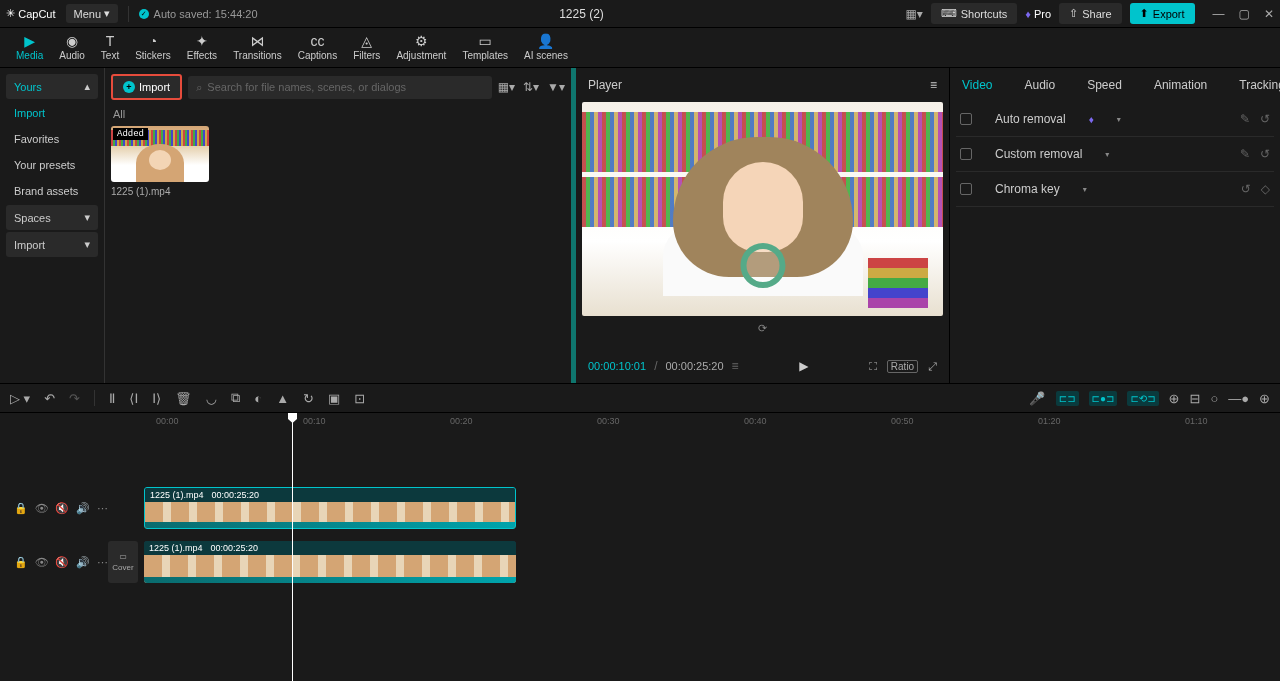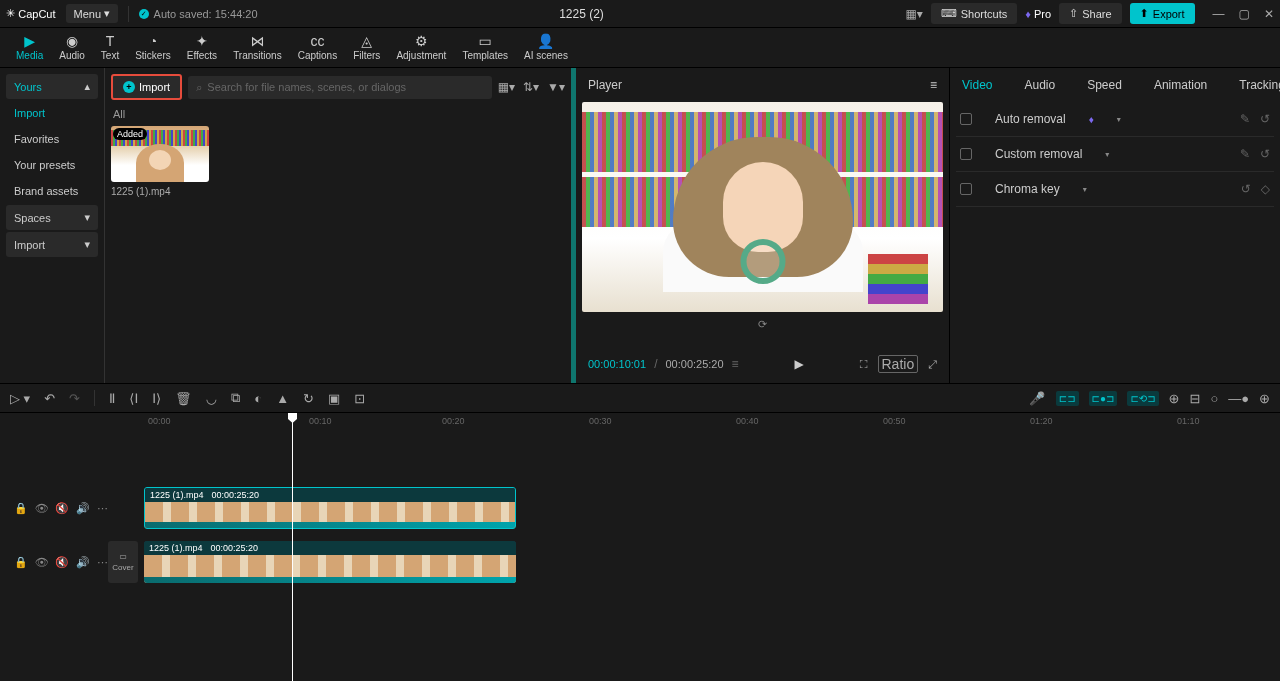--- a/index.html
+++ b/index.html
@@ -30,58 +30,58 @@
 .import-btn { background: #2a2a2a; border: 2px solid #e74c3c; padding: 5px 10px; border-radius: 3px; color: #fff; font-size: 11px; display:flex; align-items:center; gap:4px;}
 .import-plus { width:12px; height:12px; background:#00c4cc; border-radius:50%; display:flex; align-items:center; justify-content:center; color:#000; font-size:9px; font-weight:bold;}
 .search-box { flex:1; background:#2a2a2a; border-radius:3px; padding:5px 8px; color:#666; font-size:11px; display:flex; align-items:center; gap:5px;}
 .header-icons { display:flex; gap:8px; color:#aaa; font-size:12px;}
 .all-label { color:#999; font-size:11px; margin-bottom:6px; padding-left:2px;}
 .thumb-container { width: 98px; }
 .thumb { width:98px; height:56px; background: linear-gradient(to bottom, #d4a574 0%, #e8d5b7 40%, #fff 70%); border-radius:3px; position:relative; overflow:hidden;}
 .thumb-books { position:absolute; top:4px; left:0; right:0; height:16px; background: repeating-linear-gradient(90deg, #c44 0 2px, #4a4 2px 4px, #44c 4px 6px, #ca4 6px 8px);}
 .thumb-person { position:absolute; bottom:0; left:25px; width:48px; height:38px; background:#d4a574; border-radius:50% 50% 0 0;}
 .thumb-face { position:absolute; bottom:12px; left:38px; width:22px; height:20px; background:#f3d5b5; border-radius:50%;}
-.added-badge { position:absolute; top:2px; left:2px; background:#000; color:#fff; font-size:9px; padding:1px 4px; border-radius:6px;}
+.added-badge { position:absolute; top:2px; left:2px; background:#000; color:#fff; font-size:9px; padding:1px 4px; border-radius:0;font-family:Liberation Mono, monospace;}
 .thumb-name { color:#aaa; font-size:10px; margin-top:4px;}
 .player-panel { flex: 1; background:#1a1a1a; padding:6px; border-right:1px solid #000; display:flex; flex-direction:column;}
 .player-header { display:flex; justify-content:space-between; align-items:center; padding:4px 6px; color:#ccc; font-size:12px;}
 .player-video { flex:1; margin:6px 0; background: linear-gradient(to bottom, #f5f0e8 0%, #fff 65%, #e8e0d0 100%); border-radius:2px; position:relative; overflow:hidden;}
 .shelf { position:absolute; top:10px; left:0; right:0; height:60px; background: repeating-linear-gradient(90deg, #b33 0 4px, #3a3 4px 8px, #36b 8px 12px, #ca5 12px 16px, #a3a 16px 20px); opacity:0.85;}
 .shelf2 { top:75px; height:50px;}
 .girl-hair { position:absolute; top:35px; left:50%; transform:translateX(-50%); width:180px; height:140px; background:#a0845c; border-radius:90px 90px 60px 60px;}
 .girl-face { position:absolute; top:60px; left:50%; transform:translateX(-50%); width:80px; height:90px; background:#f5d5b8; border-radius:40px 40px 35px 35px;}
 .girl-shirt { position:absolute; bottom:20px; left:50%; transform:translateX(-50%); width:200px; height:70px; background:#fafafa; border-radius:30px 30px 0 0;}
 .book-stack { position:absolute; bottom:8px; right:15px; width:60px; height:50px; background: linear-gradient(#c44 0 20%, #ca4 20% 40%, #4a4 40% 60%, #44c 60% 80%, #a4a 80% 100%);}
 .magnify { position:absolute; bottom:28px; left:50%; transform:translateX(-50%); width:45px; height:45px; border:6px solid #5a8; border-radius:50%; background:rgba(255,255,255,0.2);}
 .player-controls { display:flex; align-items:center; padding:4px 6px; gap:8px; margin-top:20px;}
 .time-current { color:#00c4cc; font-size:11px;}
 .time-sep { color:#666;}
 .time-total { color:#aaa; font-size:11px;}
 .play-btn { flex:1; text-align:center; color:#ccc; font-size:12px;}
 .pc-icons { display:flex; gap:10px; color:#aaa; font-size:11px; align-items:center;}
-.ratio-badge { border:1px solid #666; padding:0 3px; font-size:14px; border-radius:2px;}
+.ratio-badge { border:1px solid #666; padding:0 3px; font-size:10px; border-radius:2px;}
 .right-panel { width: 330px; background:#1a1a1a; padding:6px;}
 .rp-tabs { display:flex; gap:32px; padding:4px 6px 10px; font-size:12px;}
 .rp-tab { color:#ccc; cursor:pointer;}
 .rp-tab.active { color:#00c4cc;}
 .rp-subtabs { display:flex; background:#0f0f0f; border-radius:4px; padding:2px; margin-bottom:10px;}
 .rp-subtab { flex:1; text-align:center; padding:5px; font-size:11px; color:#ccc; border-radius:3px; cursor:pointer;}
 .rp-subtab.active { background:#2f2f2f;}
 .rp-section { display:flex; align-items:center; justify-content:space-between; padding:10px 4px; border-bottom:1px solid #2a2a2a; font-size:12px;}
 .rp-chk { display:flex; align-items:center; gap:23px;}
 .chk { width:12px; height:12px; border:1px solid #666; border-radius:2px;}
 .gem { color:#7b68ee; font-size:10px;}
 .rp-icons { display:flex; gap:10px; color:#666; font-size:12px;}
 .timeline-toolbar { height:30px; background:#1a1a1a; display:flex; align-items:center; padding:0 10px; gap:14px; border-top:1px solid #000; border-bottom:1px solid #000;}
 .tl-tool { color:#aaa; font-size:13px; cursor:pointer;}
 .tl-spacer { flex:1;}
 .tl-right { display:flex; gap:10px; align-items:center;}
 .tl-blue { color:#00c4cc; background:#0a3a3d; padding:2px 3px; border-radius:2px; font-size:10px;}
 .timeline { height:268px; background:#1a1a1a; position:relative; overflow:hidden;}
-.ruler { height:20px; display:flex; position:relative; padding-left:110px;}
+.ruler { height:20px; display:flex; position:relative; padding-left:110px;margin-left:8px;}
 .ruler-mark { position:absolute; color:#666; font-size:9px; top:3px;}
 .playhead { position:absolute; top:0; bottom:0; left:292px; width:1px; background:#fff; z-index:10;}
 .playhead::before { content:''; position:absolute; top:0; left:-4px; width:9px; height:10px; background:#fff; clip-path: polygon(0 0, 100% 0, 100% 60%, 50% 100%, 0 60%);}
 .track-area { padding-top:50px;}
 .track { display:flex; align-items:center; height:50px; margin-bottom:4px;}
 .track-controls { width:106px; display:flex; gap:7px; padding-left:14px; color:#888; font-size:11px;}
 .clip { height:42px; border:1px solid #00c4cc; border-radius:3px; overflow:hidden; position:relative; background:#234;}
 .clip-header { background:rgba(10,58,61,0.9); color:#fff; font-size:9px; padding:2px 5px; display:flex; gap:8px;}
 .clip-thumbs { height:28px; background: repeating-linear-gradient(90deg, #d4a574 0 18px, #e8d5b7 18px 26px);}
 .clip-audio { position:absolute; bottom:0; left:0; right:0; height:6px; background:linear-gradient(90deg,#0a6b6e,#00a4ac);}
@@ -330,21 +330,21 @@
     <span class="tl-tool">⊟</span>
     <span class="tl-tool">○</span>
     <span class="tl-tool">—●</span>
     <span class="tl-tool">⊕</span>
   </div>
 </div>
 
 <div class="timeline">
   <div class="ruler">
     <span class="ruler-mark" style="left:148px;">00:00</span>
-    <span class="ruler-mark" style="left:309px;">00:10</span>
+    <span class="ruler-mark" style="left:295px;">00:10</span>
     <span class="ruler-mark" style="left:442px;">00:20</span>
     <span class="ruler-mark" style="left:589px;">00:30</span>
     <span class="ruler-mark" style="left:736px;">00:40</span>
     <span class="ruler-mark" style="left:883px;">00:50</span>
     <span class="ruler-mark" style="left:1030px;">01:20</span>
     <span class="ruler-mark" style="left:1177px;">01:10</span>
   </div>
   <div class="playhead"></div>
   <div class="track-area">
     <div class="track">

